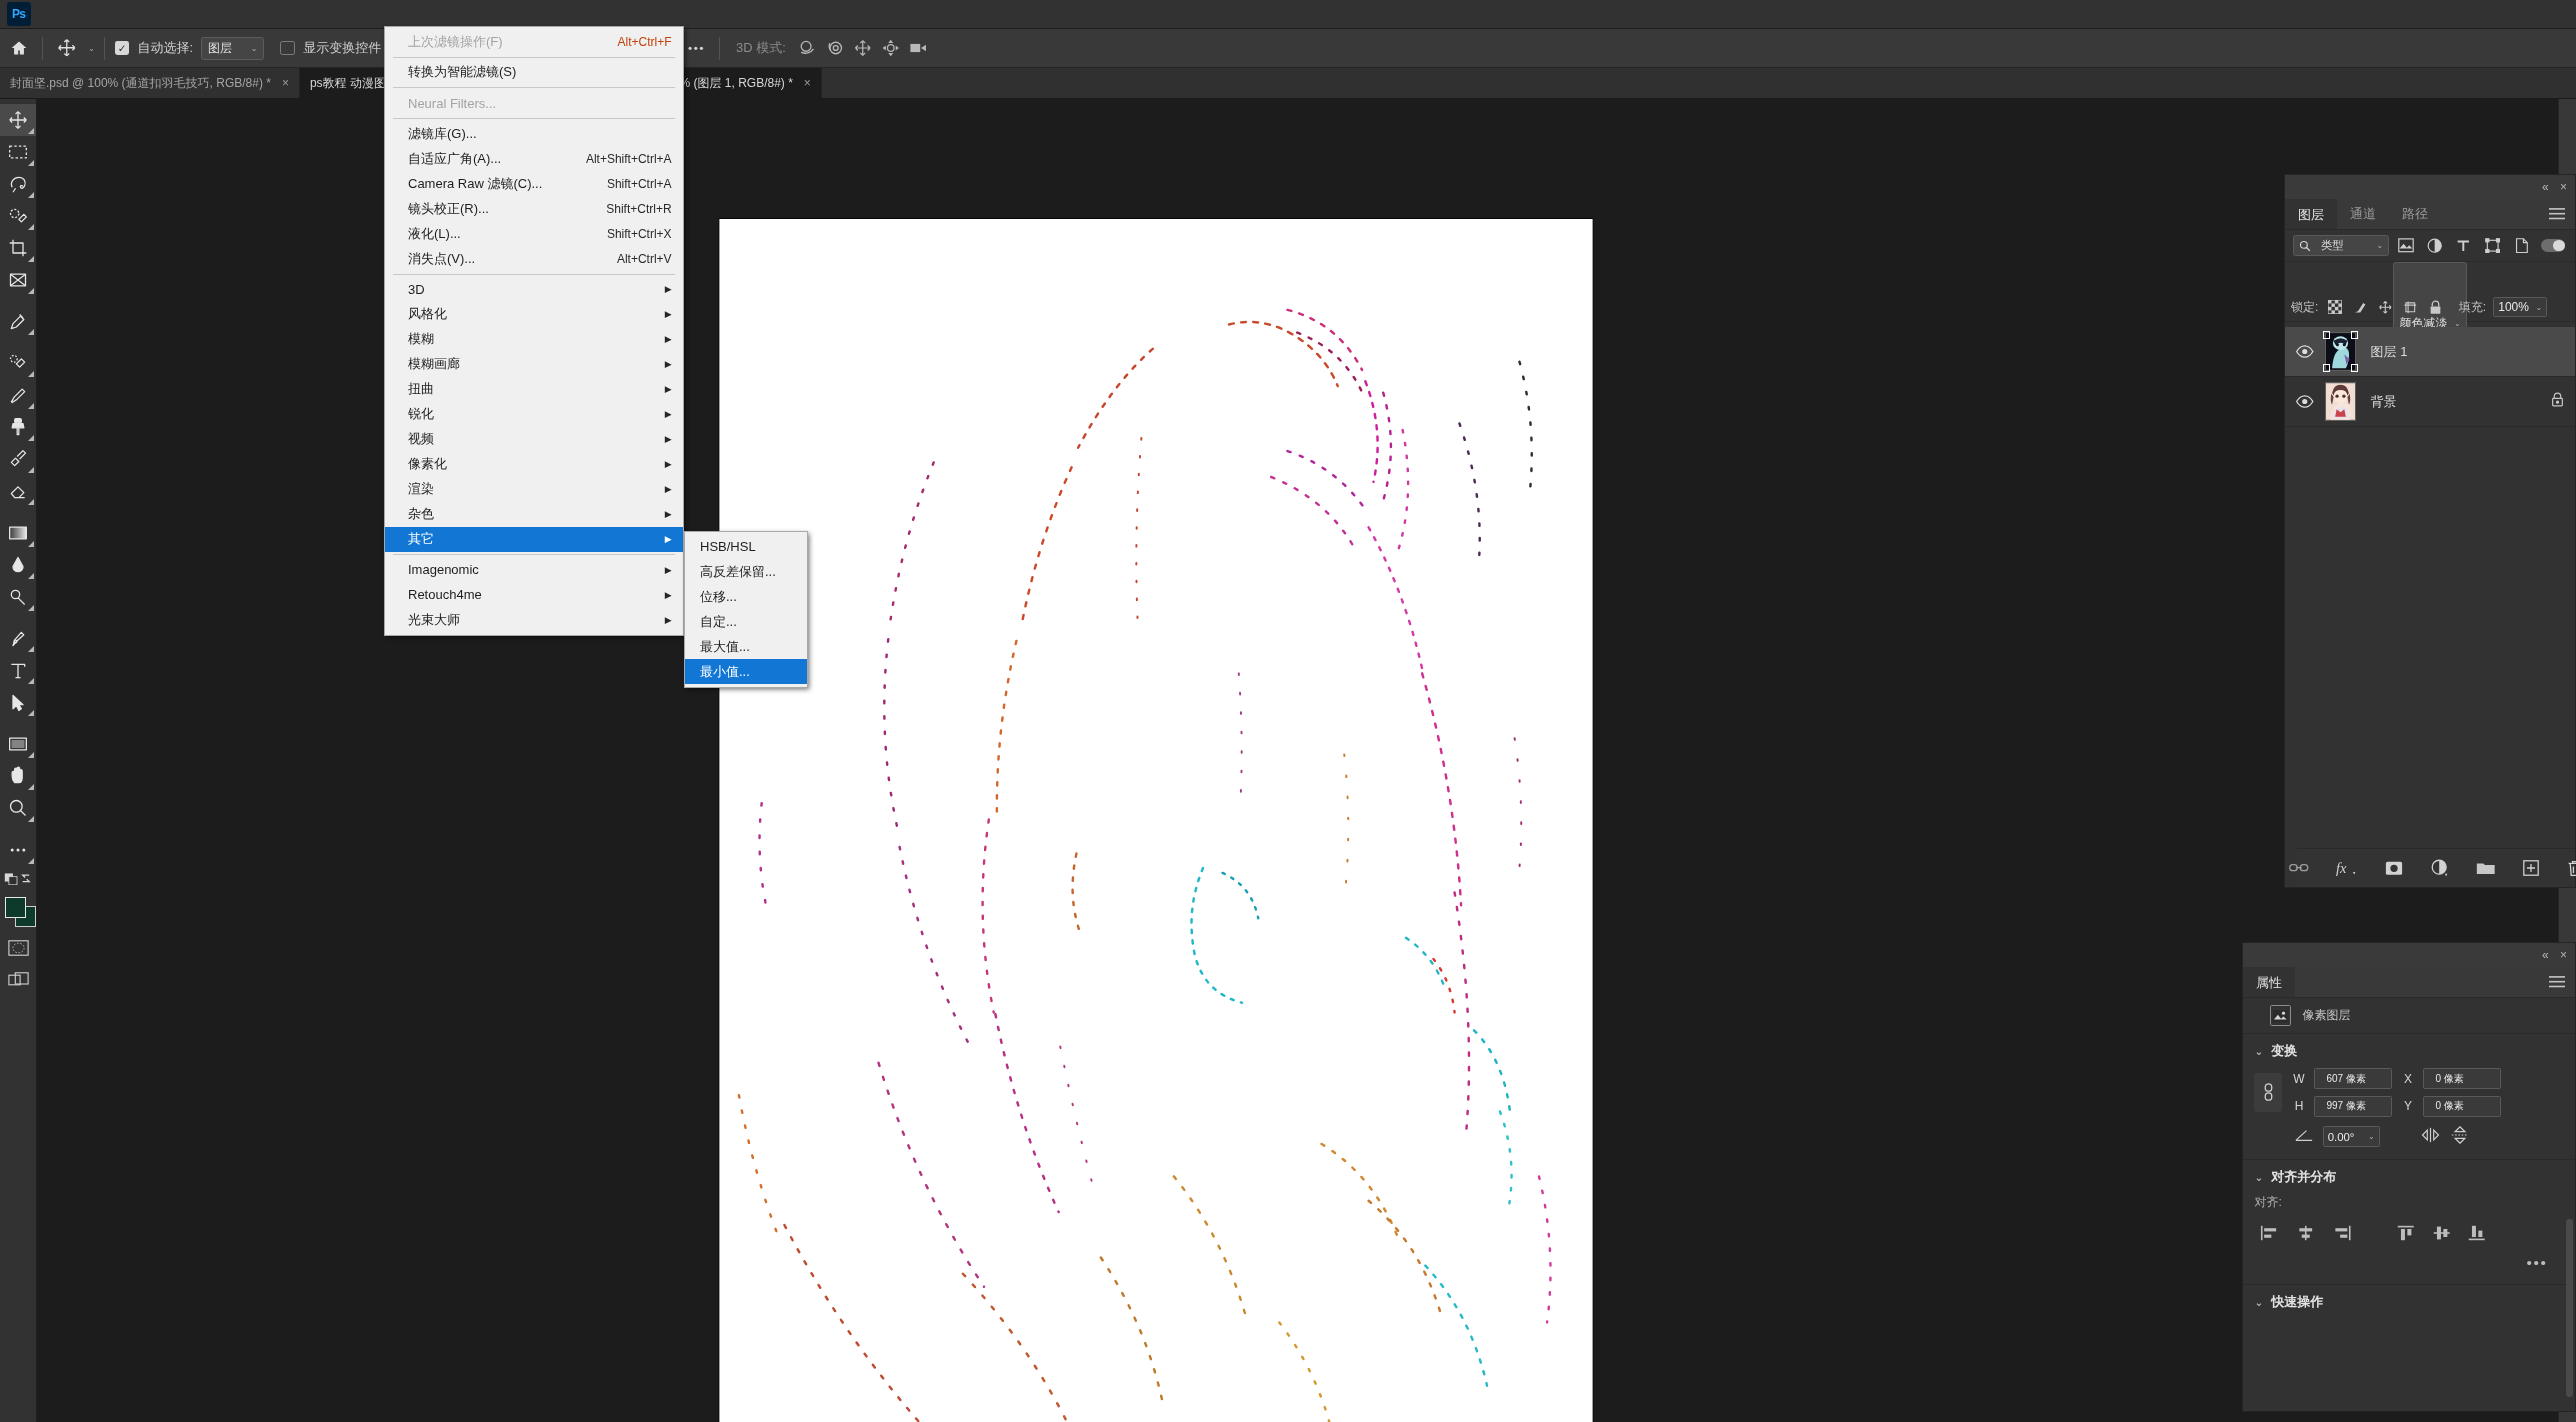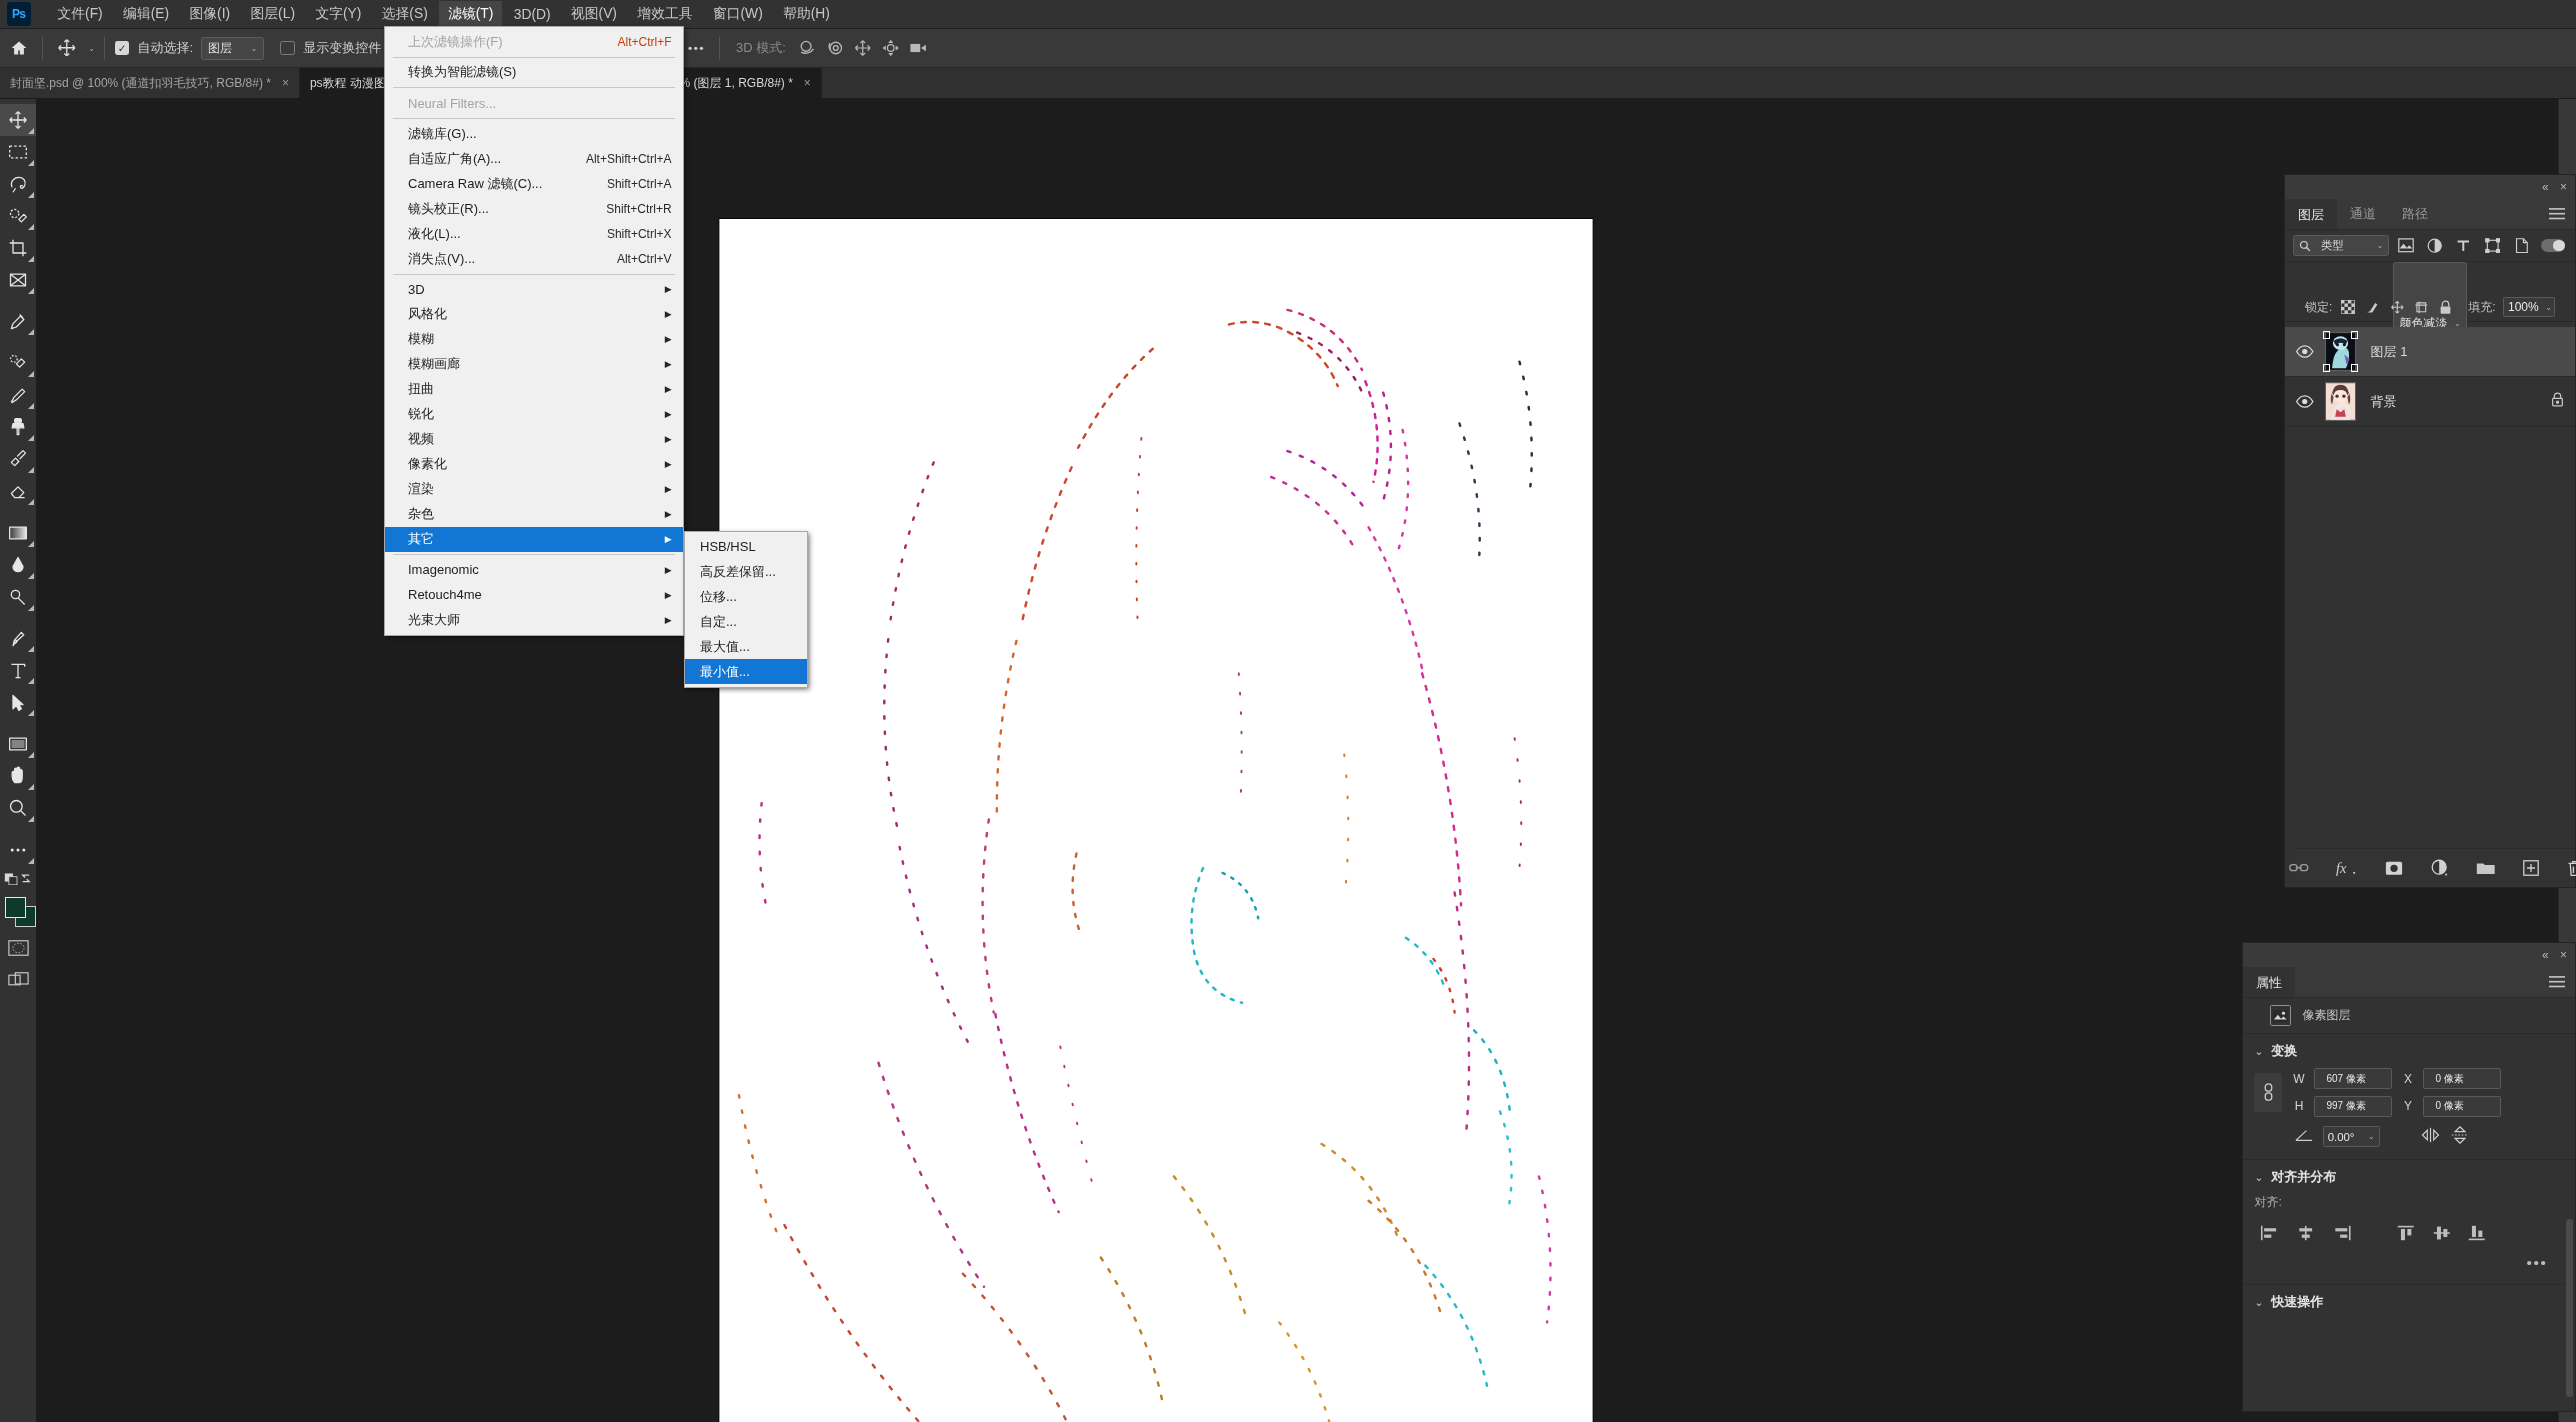--- a/index.html
+++ b/index.html
@@ -120,21 +120,21 @@
   .blendrow{ height:31px;display:flex;align-items:center;padding:0 6.5px;gap:6.5px;flex-direction:column; }
   .blendsel{
     flex:0 0 122px;height:21px;background:#454545;border:0.8px solid #5a5a5a;border-radius:2.4px;
     display:flex;align-items:center;justify-content:space-between;padding:0 5.7px;font-size:12px;color:#e0e0e0;
   }
   .lbl{ font-size:12px;color:#c3c3c3;white-space:nowrap; }
   .numbox{
     height:19.5px;min-width:52px;background:#3a3a3a;border:0.8px solid #5a5a5a;border-radius:1.6px;
     display:flex;align-items:center;justify-content:space-between;padding:0 4px;font-size:12px;color:#e8e8e8;
   }
-  .lockrow{ height:29px;display:flex;align-items:center;padding:0 20px;gap:7.3px;border-bottom:0.8px solid #2a2a2a; }
+  .lockrow{ height:29px;display:flex;align-items:center;padding:0 6px;gap:7.3px;border-bottom:0.8px solid #2a2a2a; }
   .lockico{ width:18px;height:18px;display:flex;align-items:center;justify-content:center;color:#d0d0d0; }
 
   .layerlist{ position:absolute;left:0;right:0;top:152px;bottom:39px;background:#323232;overflow:hidden; }
   .layerrow{ height:50px;display:flex;align-items:center;border-bottom:0.8px solid #2a2a2a;padding-left:3.2px; }
   .layerrow.sel{ background:#4a4a4a; }
   .eye{ width:34px;display:flex;align-items:center;justify-content:center;color:#d8d8d8; }
   .thumbwrap{ position:relative;width:37px;height:42px;display:flex;align-items:center;justify-content:center; }
   .thumb{ width:31px;height:39px;border:0.8px solid #5e5e5e;overflow:hidden; }
   .thumb svg{ display:block;width:100%;height:100%; }
   .thumb-brackets{ position:absolute;inset:0;pointer-events:none; }
@@ -204,34 +204,20 @@
   .edge-btn{ position:absolute;right:1.6px;width:14.6px;height:27.6px;background:#3f3f3f;border:0.8px solid #2a2a2a;
              display:flex;align-items:center;justify-content:center;color:#bdbdbd;font-size:9.7px; }
 </style>
 </head>
 <body>
 
 <div class="app">
 
   <div class="menubar">
     <div class="ps-logo">Ps</div>
-    <div id="menubar-items" style="display:flex;align-items:center;">
-        <div class="menu-item">文件(F)</div>
-        <div class="menu-item">编辑(E)</div>
-        <div class="menu-item">图像(I)</div>
-        <div class="menu-item">图层(L)</div>
-        <div class="menu-item">文字(Y)</div>
-        <div class="menu-item">选择(S)</div>
-        <div class="menu-item active">滤镜(T)</div>
-        <div class="menu-item">3D(D)</div>
-        <div class="menu-item">视图(V)</div>
-        <div class="menu-item">增效工具</div>
-        <div class="menu-item">窗口(W)</div>
-        <div class="menu-item">帮助(H)</div>
-      </div>
   </div>
 
   <div class="optionsbar">
     <div class="ob-ico">
       <svg width="18" height="18" viewBox="0 0 22 22">
           <path d="M11 3 2 11h3v8h5v-5h2v5h5v-8h3z" fill="#e0e0e0"></path>
         </svg>
     </div>
     <div class="ob-sep"></div>
     <div class="ob-ico">

